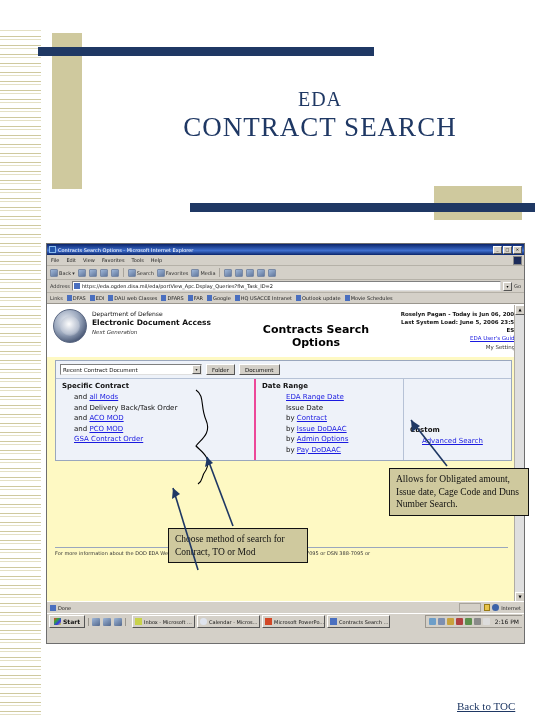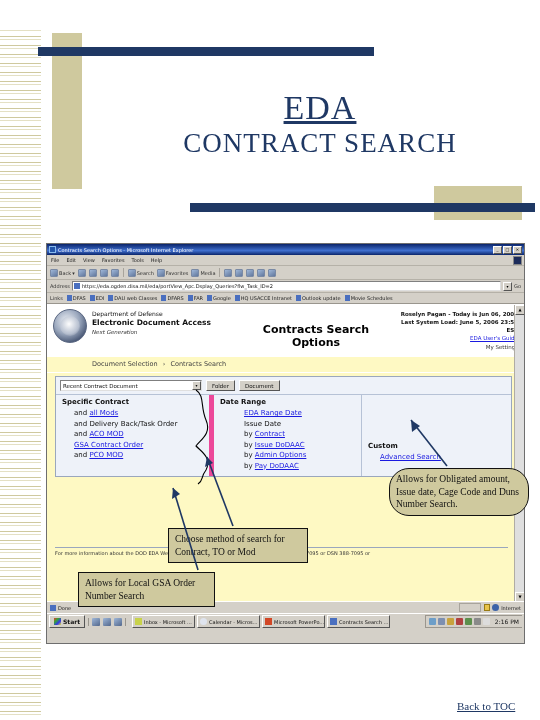--- a/index.html
+++ b/index.html
@@ -57,21 +57,21 @@
   }
 
   
   .title-block {
     position: absolute; left: 120px; top: 88px;
     width: 400px;
     text-align: center;
     color: #1f3864;
     font-family: "Liberation Serif", serif;
   }
-  .title-line1 { font-size: 34px; letter-spacing: 1px; line-height: 1.15; text-decoration: underline; }
+  .title-line1 { font-size: 20px; letter-spacing: 1px; line-height: 1.15; }
   .title-line2 { font-size: 27px; letter-spacing: 1px; line-height: 1.25; }
 
   
   .browser {
     position: absolute; left: 46px; top: 243px;
     width: 479px; height: 401px;
     background: #d4d0c8;
     border: 1px solid #6e6e6e;
     font-family: "DejaVu Sans", sans-serif;
     font-size: 5px;
@@ -230,21 +230,21 @@
     font-size: 4px; line-height: 7px; text-align: center;
   }
   .btn {
     height: 11px; padding: 0 5px; background: #d4d0c8;
     border: 1px solid #fff; border-right-color:#555; border-bottom-color:#555;
     font-size: 5.5px; line-height: 10px; color: #111;
   }
 
   .opt-cols { display: flex; min-height: 66px; }
   .opt-col { padding: 3px 6px 5px 6px; }
-  .opt-col.c1 { width: 158px; border-right: 5px solid #ec4899; }
+  .opt-col.c1 { width: 200px; border-right: 2px solid #ec4899; }
   .opt-col.c2 { width: 148px; border-right: 1px solid #b6c2d6; }
   .opt-col.c3 { flex: 1; margin-top: 44px; }
   .col-head { font-size: 7px; font-weight: bold; color: #111; margin-bottom: 2px; }
   .opt-row { font-size: 7px; color: #111; line-height: 10.5px; padding-left: 12px; white-space: nowrap; }
   .opt-row.indent2 { padding-left: 24px; }
   .opt-row.noindent { padding-left: 12px; }
   a.lnk { color: #1a1ae0; text-decoration: underline; }
   span.plain { color: #111; }
 
   .eda-footer {
@@ -305,21 +305,21 @@
   .callout {
     position: absolute;
     background: #cfc99e;
     border: 1px solid #111;
     color: #111;
     font-family: "Liberation Serif", serif;
     font-size: 9.5px;
     line-height: 12.5px;
     padding: 4px 6px;
   }
-  .callout.c-right { left: 389px; top: 468px; width: 140px; border-radius: 20px; }
+  .callout.c-right { left: 389px; top: 468px; width: 140px; }
   .callout.c-mid   { left: 168px; top: 528px; width: 140px; }
   .callout.c-left  { left: 78px;  top: 572px; width: 137px; }
 
   .anno-svg { position: absolute; left: 0; top: 0; width: 540px; height: 720px; pointer-events: none; }
 
   .back-toc {
     position: absolute; left: 457px; top: 700px;
     font-family: "Liberation Serif", serif;
     font-size: 11px; color: #1f3864;
     text-decoration: underline;
@@ -475,25 +475,20 @@
         </div>
         <div class="eda-pagetitle">Contracts Search Options</div>
         <div class="eda-user">
           <div class="u1">Roselyn Pagan - Today is Jun 06, 2006</div>
           <div class="u2">Last System Load: June 5, 2006 23:50 EST</div>
           <div class="u3">EDA User's Guide</div>
           <div class="u4">My Settings</div>
         </div>
       </div>
 
-      <div class="eda-crumb">
-        <span>Document Selection</span>
-        <span class="sep">›</span>
-        <span>Contracts Search</span>
-      </div>
 
       <div class="opt-panel">
         <div class="opt-toprow">
           <div class="sel">
             <span>Recent Contract Document</span>
             <span class="sel-arrow">▾</span>
           </div>
           <div class="btn">Folder</div>
           <div class="btn">Document</div>
         </div>
@@ -507,26 +502,26 @@
               <a class="lnk" href="#">all Mods</a>
             </div>
             <div class="opt-row">
               <span class="plain">and</span>
               <span class="plain">Delivery Back/Task Order</span>
             </div>
             <div class="opt-row">
               <span class="plain">and</span>
               <a class="lnk" href="#">ACO MOD</a>
             </div>
-            <div class="opt-row noindent">
-              <a class="lnk" href="#">GSA Contract Order</a>
-            </div>
             <div class="opt-row">
               <span class="plain">and</span>
               <a class="lnk" href="#">PCO MOD</a>
+            </div>
+            <div class="opt-row noindent">
+              <a class="lnk" href="#">GSA Contract Order</a>
             </div>
           </div>
 
           <div class="opt-col c2">
             <div class="col-head">Date Range</div>
             <div class="opt-row indent2">
               <a class="lnk" href="#">EDA Range Date</a>
             </div>
             <div class="opt-row indent2">
               <span class="plain">Issue Date</span>
@@ -616,21 +611,20 @@
         <span class="tray-ico" style="background:#5c8f4c"></span>
         <span class="tray-ico" style="background:#8a8a8a"></span>
         <span class="tray-ico" style="background:#dcdcdc"></span>
         <span class="tray-time">2:16 PM</span>
       </div>
     </div>
   </div>
 
   <div class="callout c-right">Allows for Obligated amount, Issue date, Cage Code and Duns Number Search.</div>
   <div class="callout c-mid">Choose method of search for Contract, TO or Mod</div>
-  <div class="callout c-left">Allows for Local GSA Order Number Search</div>
 
   <svg class="anno-svg" viewBox="0 0 540 720">
 
     <path d="M196,390 C205,396 200,406 206,420 C212,434 200,440 196,446 C202,452 212,458 206,470 C200,478 204,480 198,484" fill="none" stroke="#000" stroke-width="1.1"></path>
 
     <line x1="233" y1="526" x2="207" y2="457" stroke="#1f3864" stroke-width="1.6"></line>
     <polygon points="207,457 205,467 213,463" fill="#1f3864"></polygon>
 
     <line x1="198" y1="570" x2="173" y2="488" stroke="#1f3864" stroke-width="1.6"></line>
     <polygon points="173,488 172,499 180,494" fill="#1f3864"></polygon>

